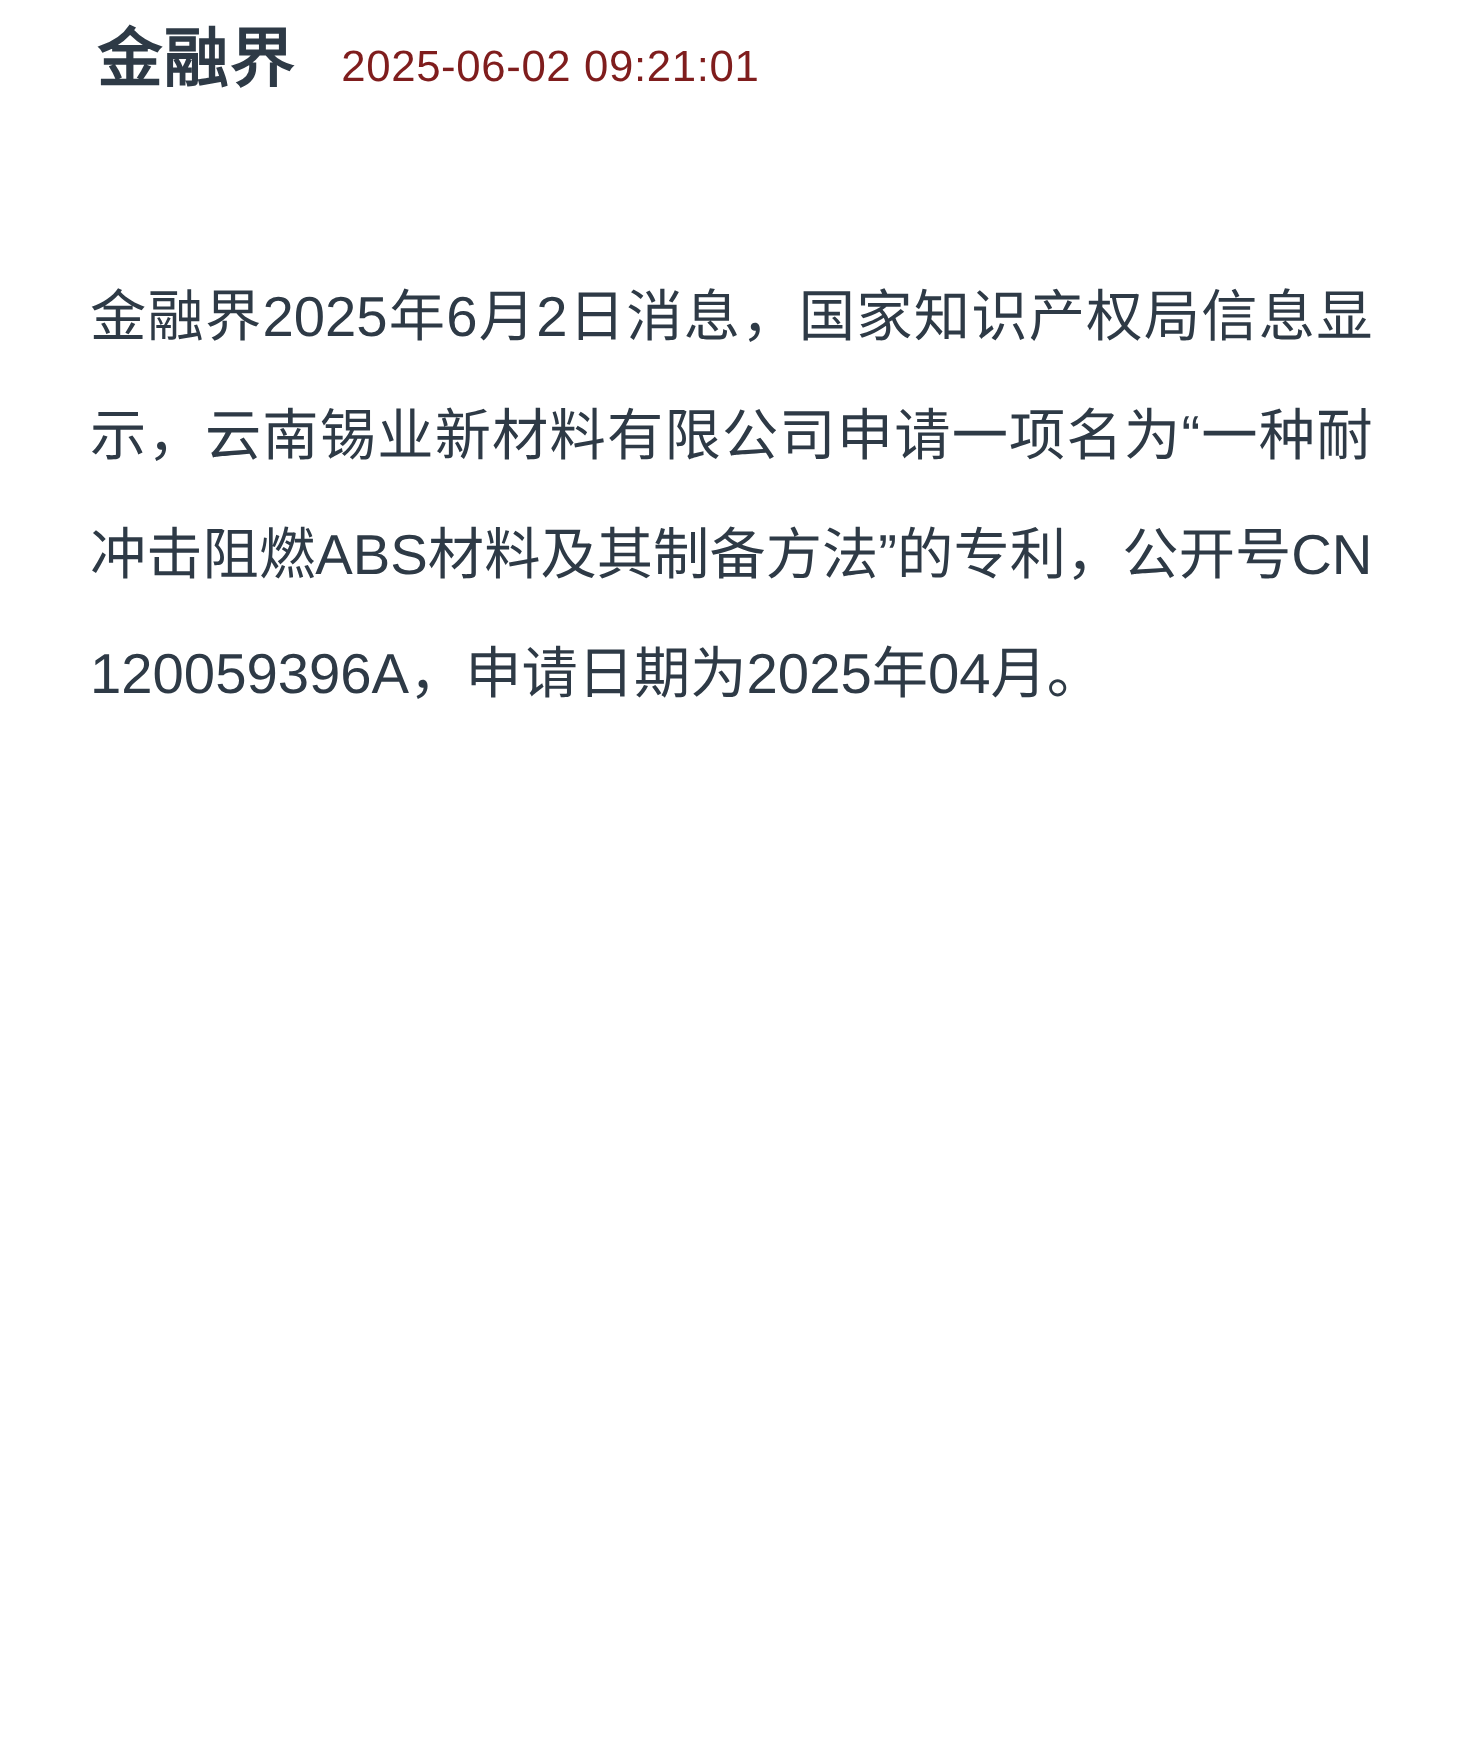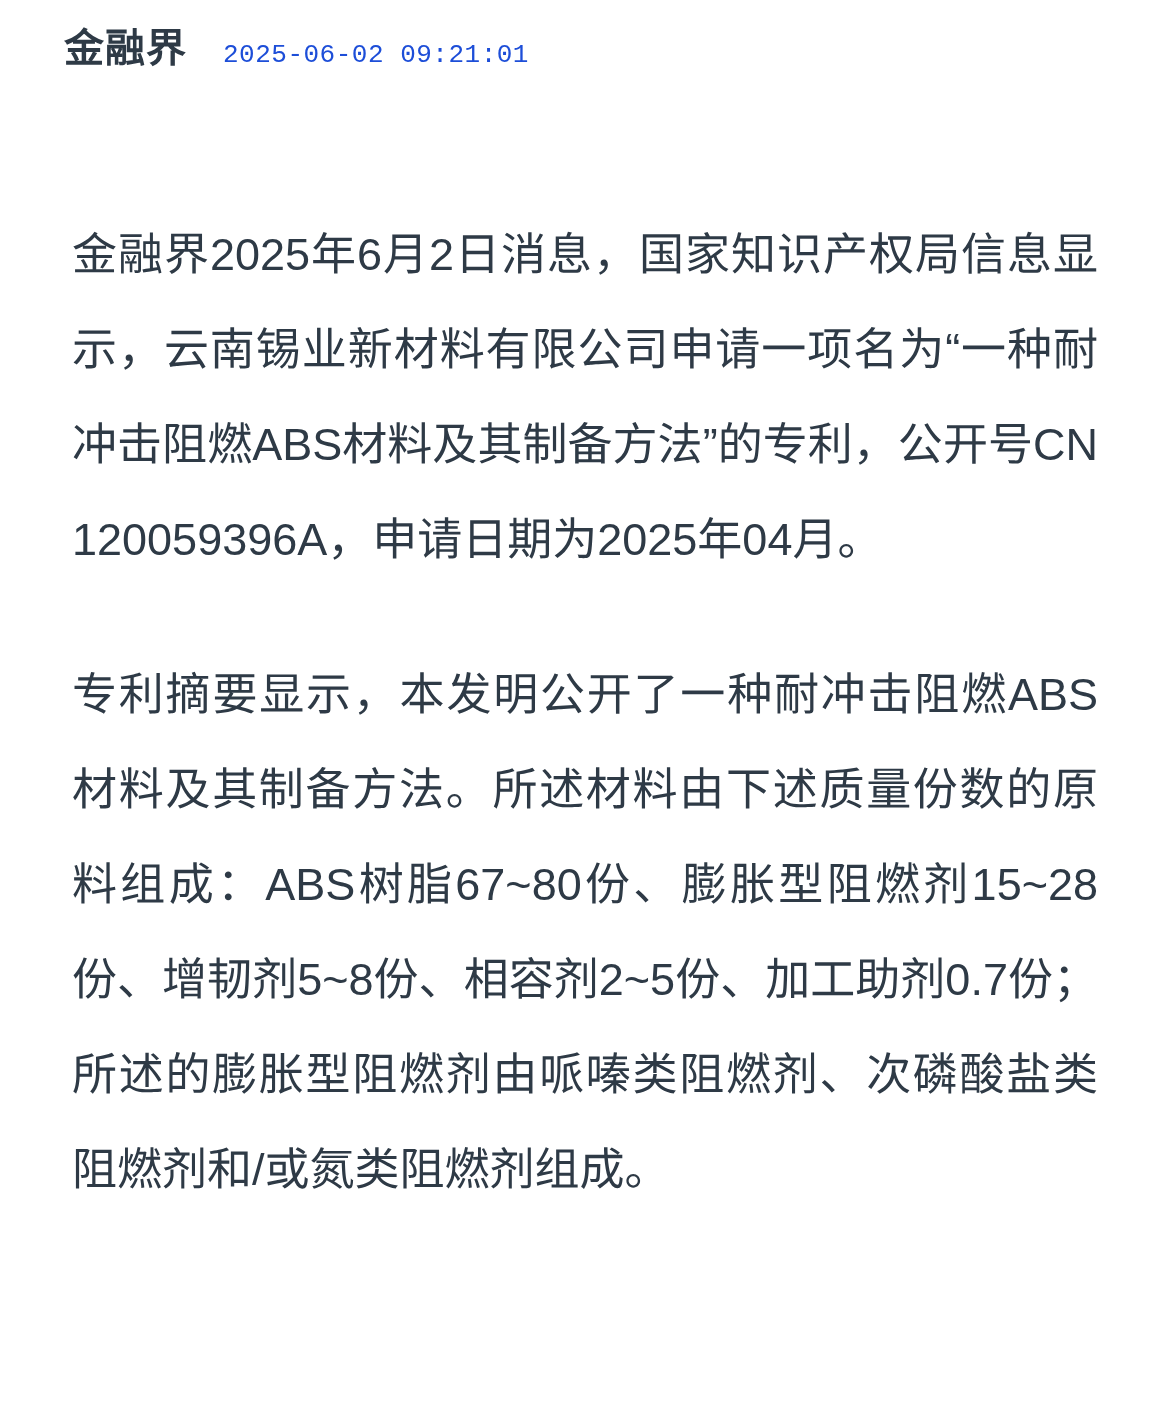--- a/index.html
+++ b/index.html
@@ -19,31 +19,31 @@
     background: #ffffff;
   }
   .article-header {
     display: flex;
     align-items: baseline;
     gap: 36px;
     line-height: 48px;
     white-space: nowrap;
   }
   .source {
-    font-size: 40px;
+    font-size: 52px;
     font-weight: 700;
     color: #2e3a46;
     letter-spacing: 1px;
+    margin-left: 14px;
   }
   .timestamp {
-    font-size: 26px;
+    font-size: 35px;
     font-weight: 400;
-    color: #1d4ed8;
+    color: #7f1d1d;
     letter-spacing: 0.5px;
-    font-family: Liberation Mono, monospace;
   }
   .article-body {
     margin-top: 128px;
   }
   .article-body p {
     margin: 8px;
     font-size: 45px;
     line-height: 95px;
     color: #2e3a46;
     text-align: justify;
@@ -59,15 +59,14 @@
 <body>
 
 <div class="page">
   <header class="article-header">
     <span class="source">金融界</span>
     <time class="timestamp">2025-06-02 09:21:01</time>
   </header>
 
   <main class="article-body">
     <p>金融界2025年6月2日消息，国家知识产权局信息显示，云南锡业新材料有限公司申请一项名为“一种耐冲击阻燃ABS材料及其制备方法”的专利，公开号CN120059396A，申请日期为2025年04月。</p>
-    <p>专利摘要显示，本发明公开了一种耐冲击阻燃ABS材料及其制备方法。所述材料由下述质量份数的原料组成：ABS树脂67~80份、膨胀型阻燃剂15~28份、增韧剂5~8份、相容剂2~5份、加工助剂0.7份；所述的膨胀型阻燃剂由哌嗪类阻燃剂、次磷酸盐类阻燃剂和/或氮类阻燃剂组成。</p>
   </main>
 </div>
 
 </body></html>

